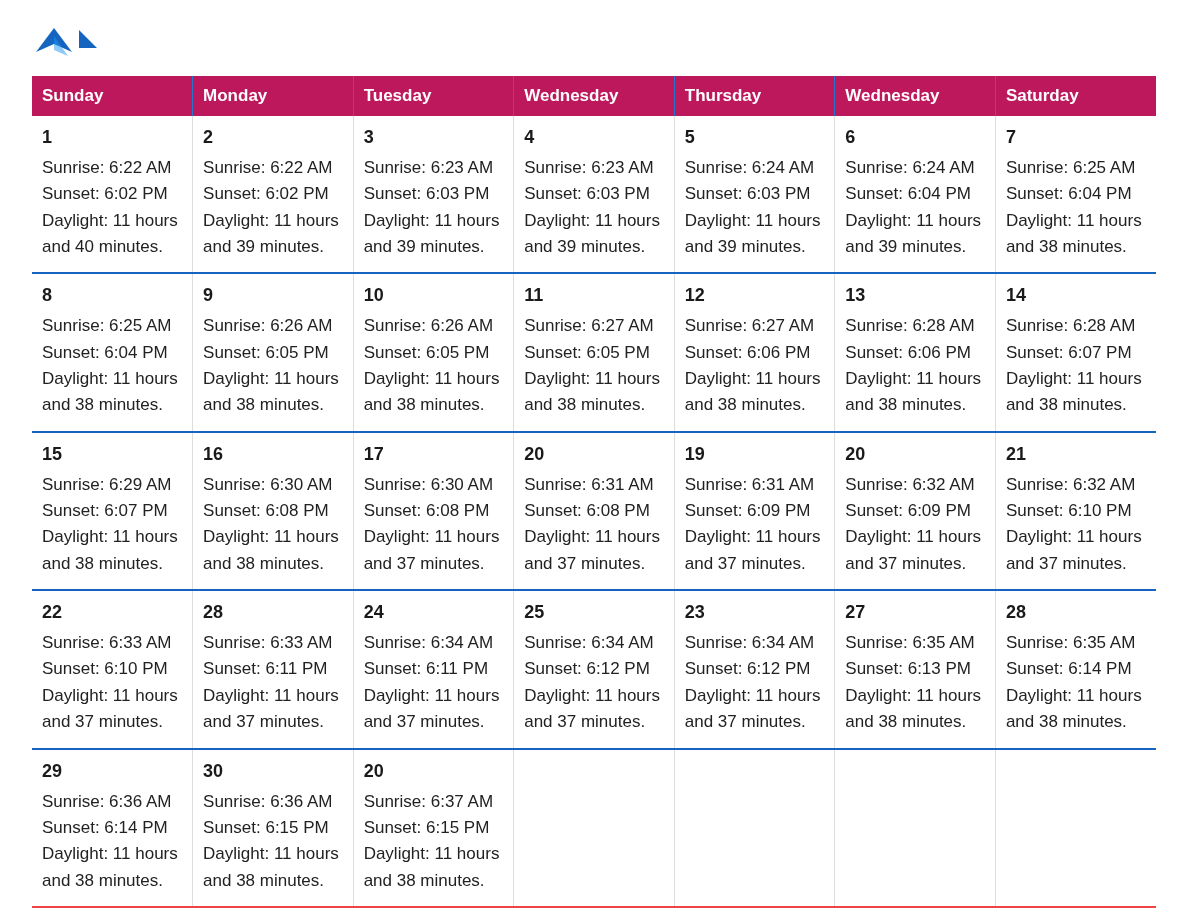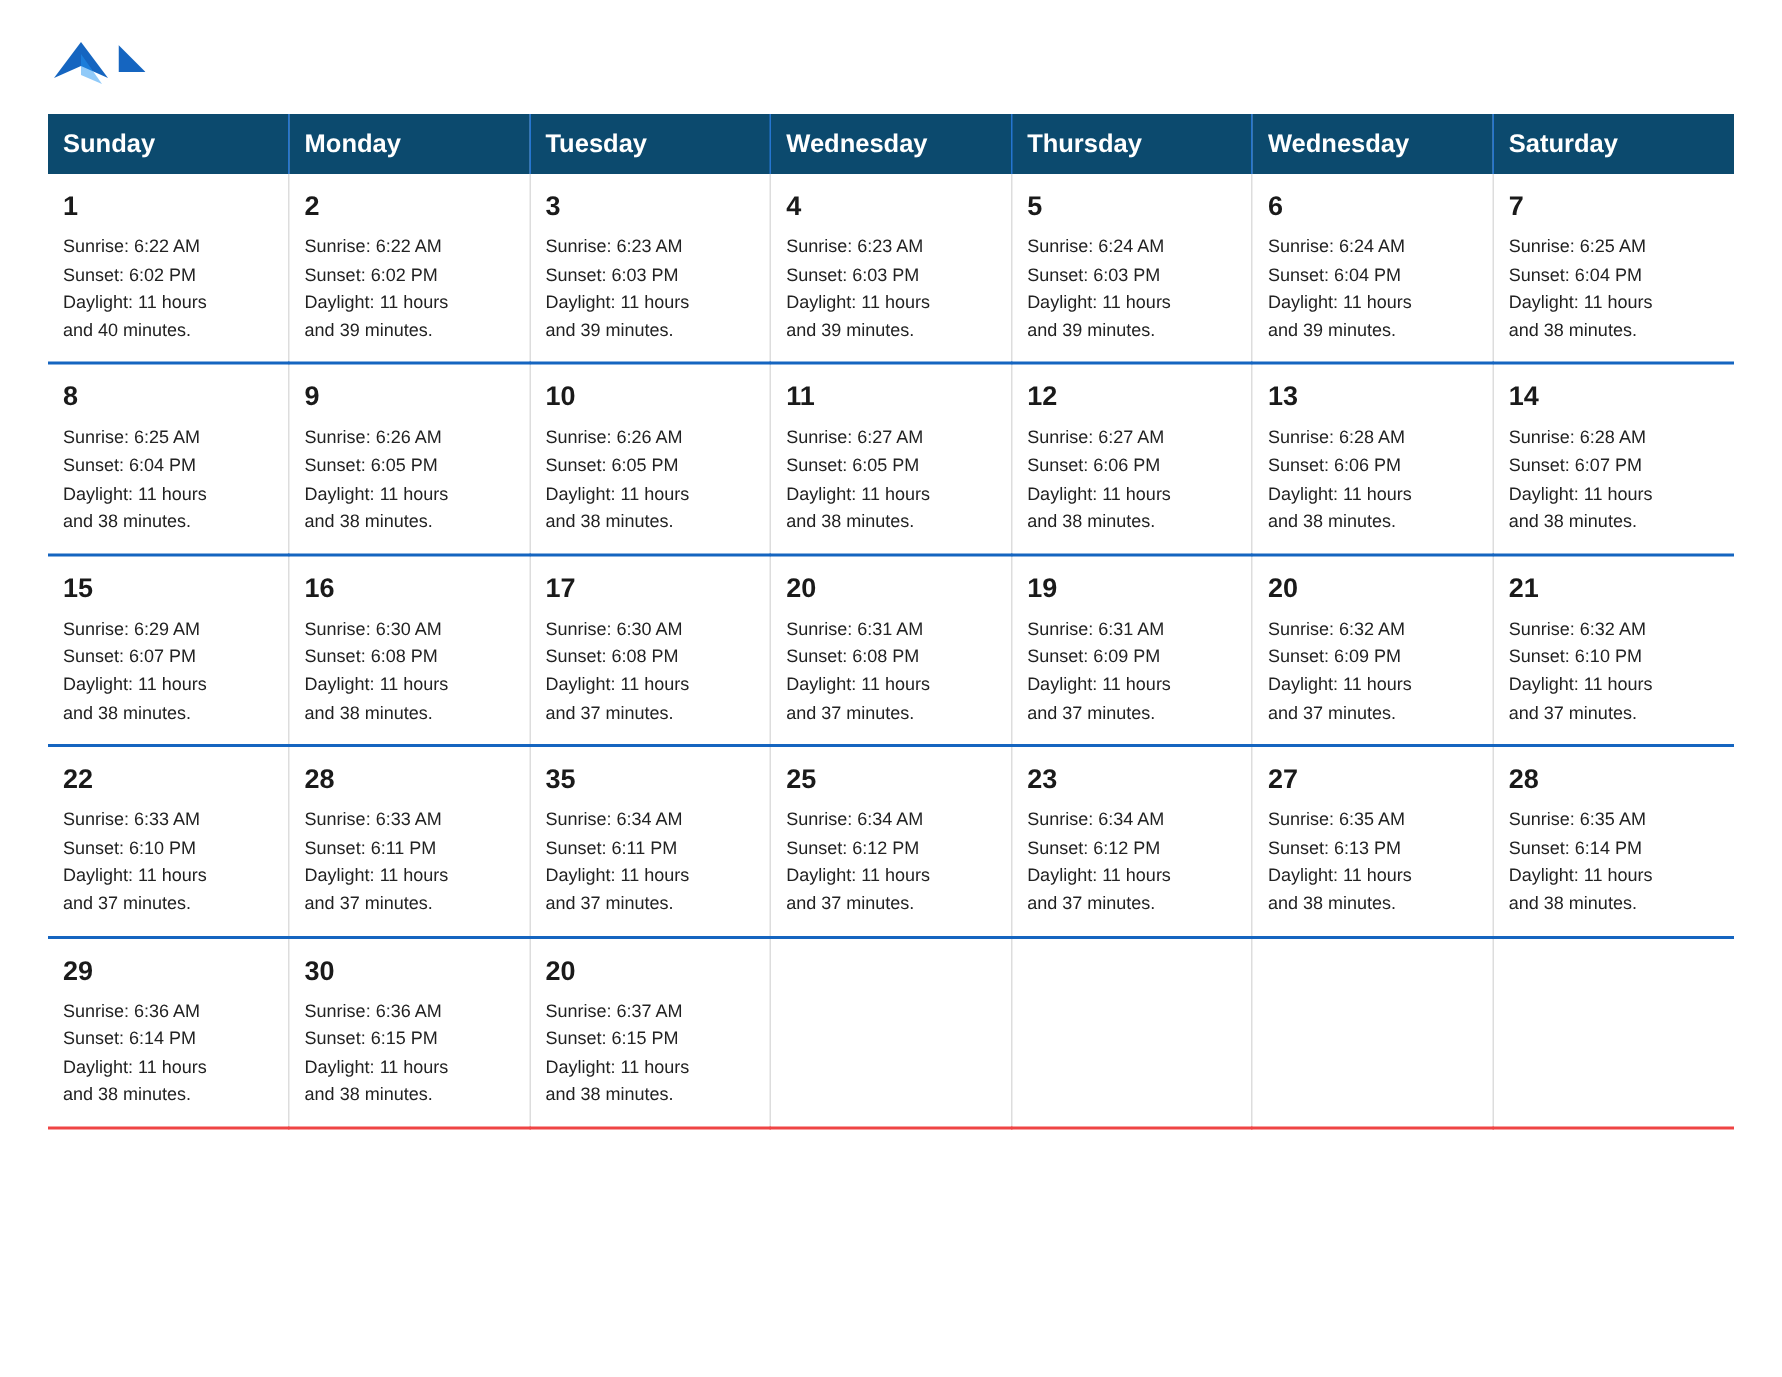--- a/index.html
+++ b/index.html
@@ -34,21 +34,21 @@
       font-size: 22px;
       color: #444;
       margin-top: 4px;
     }
     table {
       width: 100%;
       border-collapse: collapse;
       table-layout: fixed;
     }
     thead tr {
-      background-color: #0c4a6e;
+      background-color: #be185d;
     }
     thead th {
       color: #fff;
       font-size: 17px;
       font-weight: 600;
       padding: 10px 10px;
       text-align: left;
       border-right: 1px solid #2575d0;
     }
     thead th:last-child { border-right: none; }
@@ -66,21 +66,21 @@
     }
     tbody td:last-child { border-right: none; }
     .day-num {
       font-size: 18px;
       font-weight: bold;
       color: #1a1a1a;
       display: block;
       margin-bottom: 4px;
     }
     .day-info {
-      font-size: 12px;
+      font-size: 17px;
       color: #222;
       line-height: 1.55;
     }
     .empty-cell {
       background: #fff;
     }
     tbody tr:last-child {
       border-bottom: 2px solid #ef4444;
     }
     .logo-wrapper {
@@ -220,21 +220,21 @@
       <tr>
         <td>
           <span class="day-num">22</span>
 <div class="day-info">Sunrise: 6:33 AM<br>Sunset: 6:10 PM<br>Daylight: 11 hours<br>and 37 minutes.</div>
         </td>
         <td>
           <span class="day-num">28</span>
 <div class="day-info">Sunrise: 6:33 AM<br>Sunset: 6:11 PM<br>Daylight: 11 hours<br>and 37 minutes.</div>
         </td>
         <td>
-          <span class="day-num">35</span>
+          <span class="day-num">24</span>
 <div class="day-info">Sunrise: 6:34 AM<br>Sunset: 6:11 PM<br>Daylight: 11 hours<br>and 37 minutes.</div>
         </td>
         <td>
           <span class="day-num">25</span>
 <div class="day-info">Sunrise: 6:34 AM<br>Sunset: 6:12 PM<br>Daylight: 11 hours<br>and 37 minutes.</div>
         </td>
         <td>
           <span class="day-num">23</span>
 <div class="day-info">Sunrise: 6:34 AM<br>Sunset: 6:12 PM<br>Daylight: 11 hours<br>and 37 minutes.</div>
         </td>

